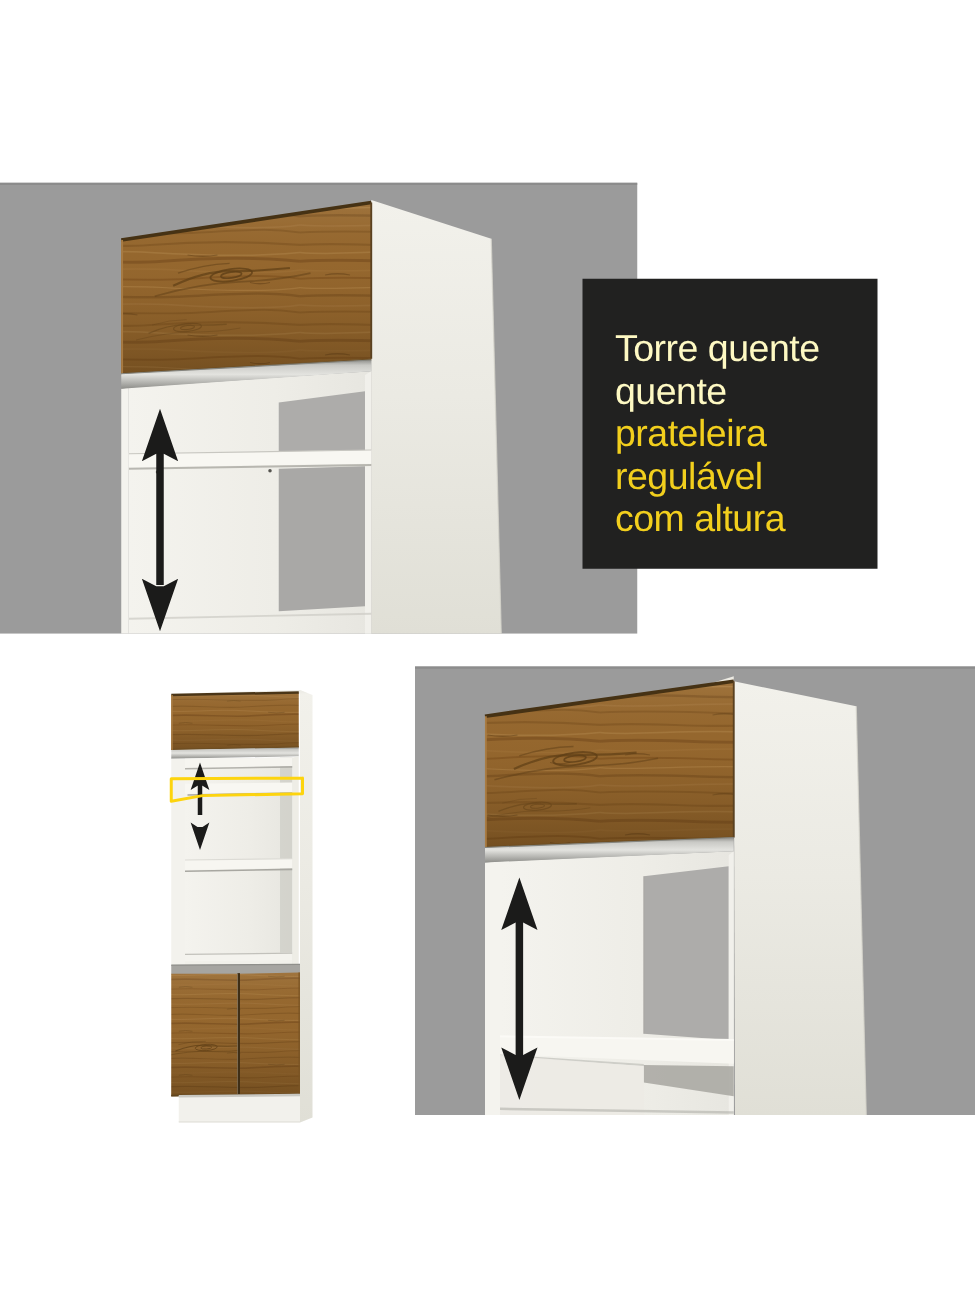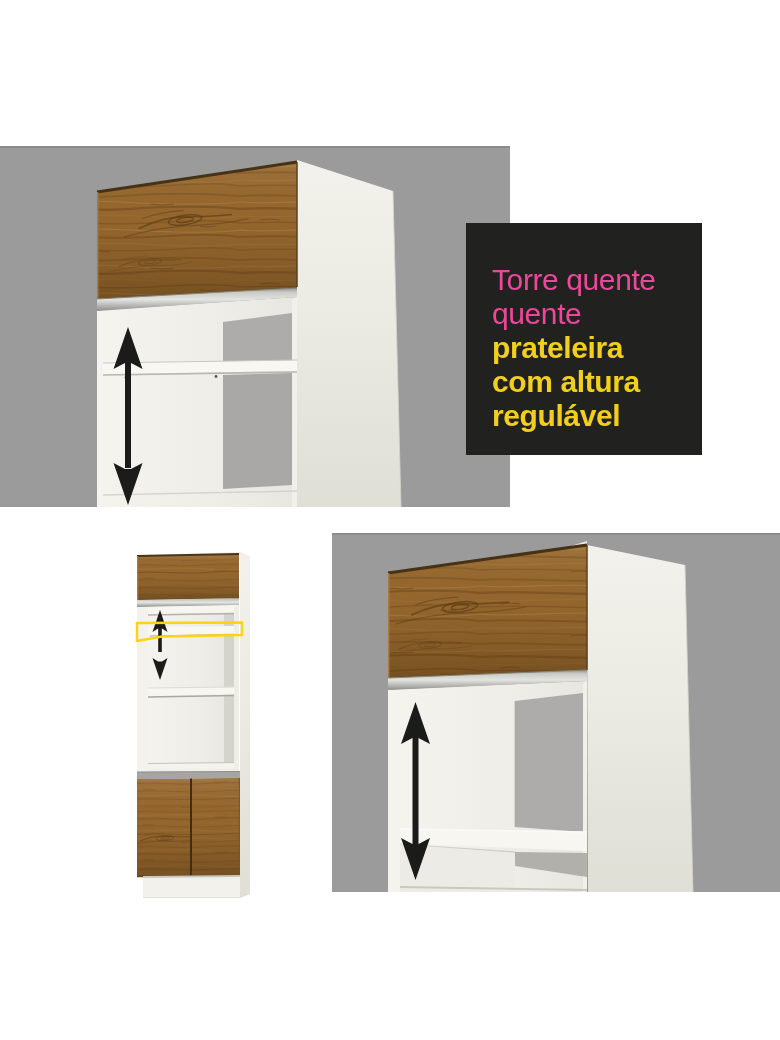--- a/index.html
+++ b/index.html
@@ -13,22 +13,22 @@
   #fig-bottom-right{left:332px;top:533px;}
   .callout{
     position:absolute;left:466px;top:223px;width:236px;height:232px;
     background:#212120;box-sizing:border-box;
     padding:40px 8px 0 26px;z-index:5;
   }
   .callout p{
     margin:0;font-size:30px;line-height:34px;white-space:nowrap;
     letter-spacing:-0.4px;
   }
-  .callout .white{color:#ec4899;font-weight:normal;}
-  .callout .yellow{color:#f2cf1d;font-weight:bold;}
+  .callout .white{color:#fef9c3;font-weight:normal;}
+  .callout .yellow{color:#f2cf1d;font-weight:normal;}
 </style>
 </head>
 <body>
 
 <div id="canvas">
 
   
   <svg width="0" height="0" aria-hidden="true">
     <defs>
       <g id="woodtile">
@@ -141,22 +141,22 @@
       <polygon points="128,327 113.5,369 125,363 131,363 142.5,369"></polygon>
       <polygon points="128,505 113.5,463 125,469 131,469 142.5,463"></polygon>
     </g>
   </svg>
 
   
   <div class="callout">
     <p class="white">Torre quente</p>
     <p class="white">quente</p>
     <p class="yellow">prateleira</p>
+    <p class="yellow">regulável</p>
     <p class="yellow">com altura</p>
-    <p class="yellow">regulável</p>
   </div>
 
   
   <svg id="fig-overview" class="fig" width="125" height="354" viewBox="130 548 125 354">
 
     <polygon points="240,552 250,556 250,894 240,898" fill="url(#sidegrad)"></polygon>
     <polygon points="137,555 240,552 246,554.5 143,557.5" fill="#eeede7"></polygon>
 
     <g>
       <polygon points="137,556 239,554 239,598 137,600" fill="url(#woodpS)"></polygon>

